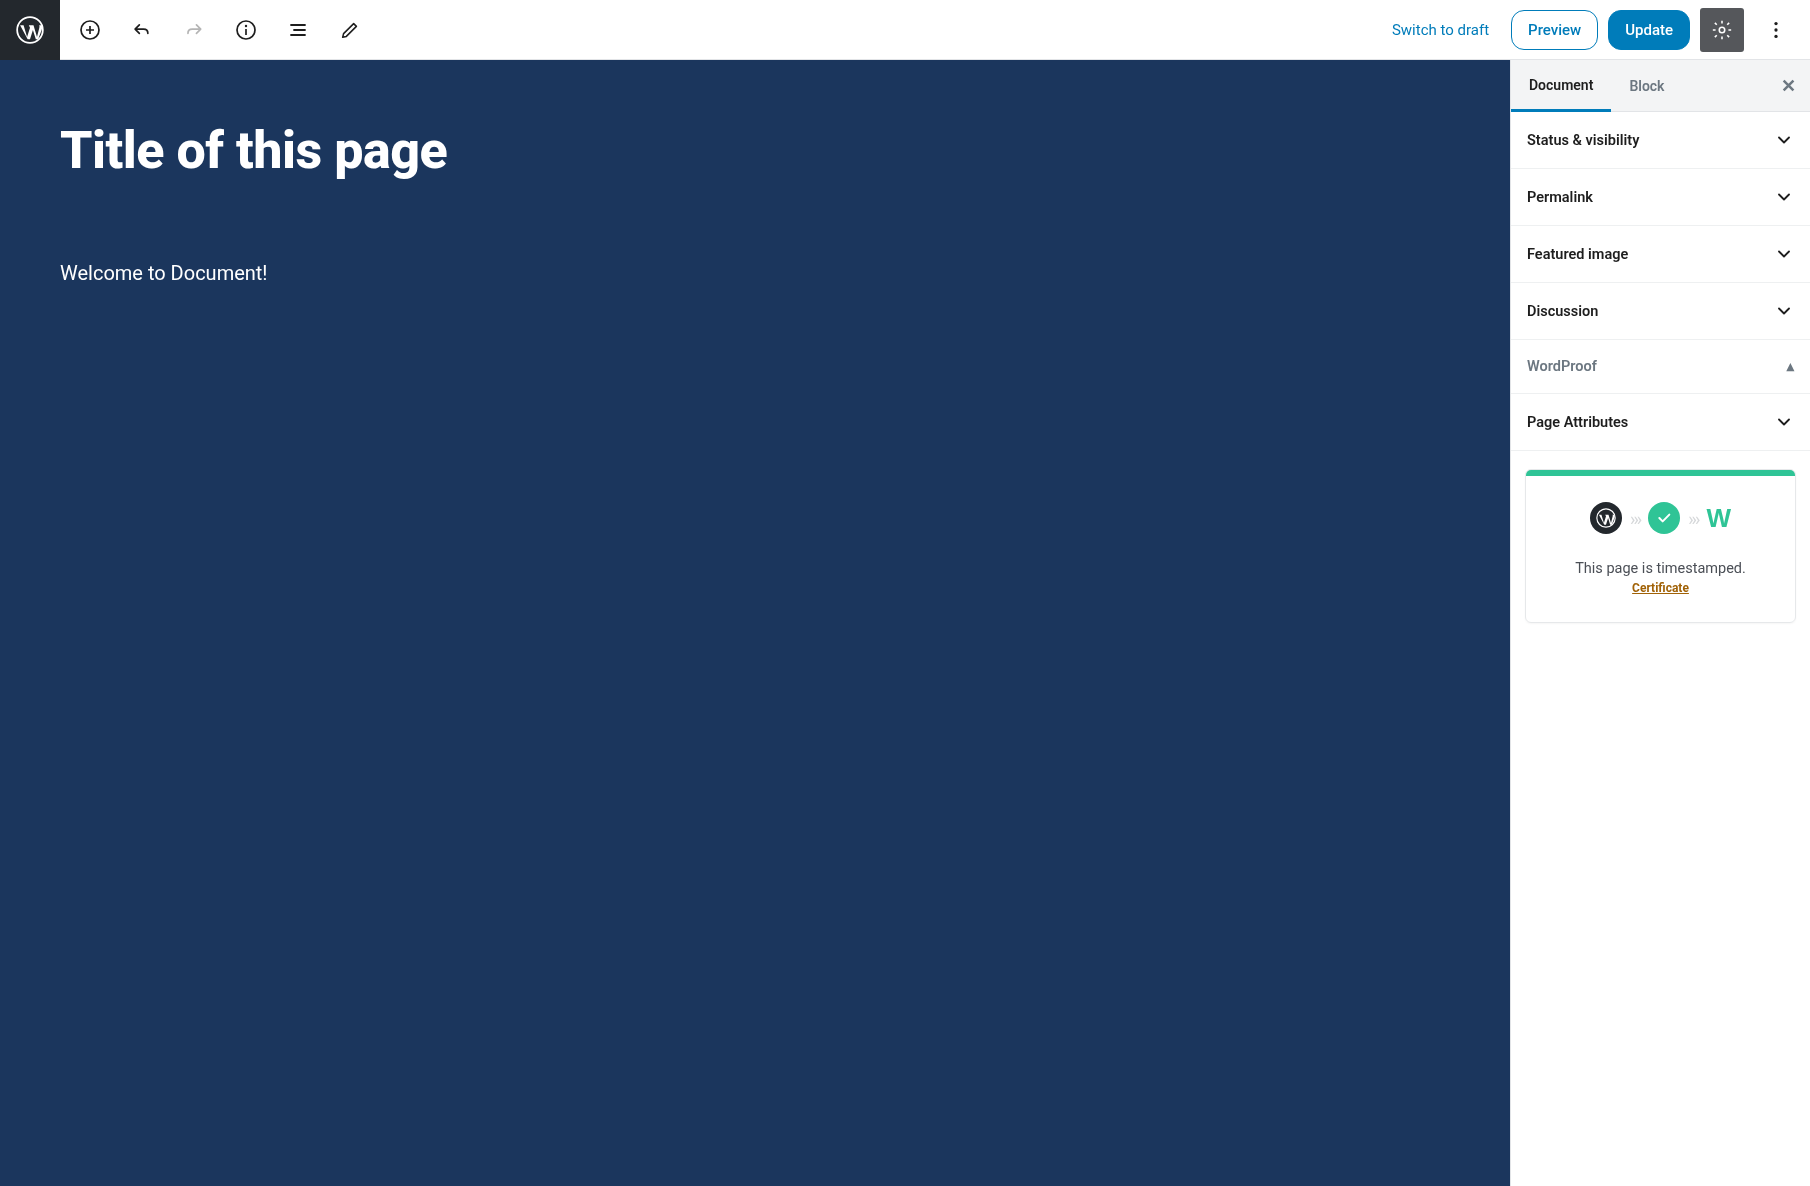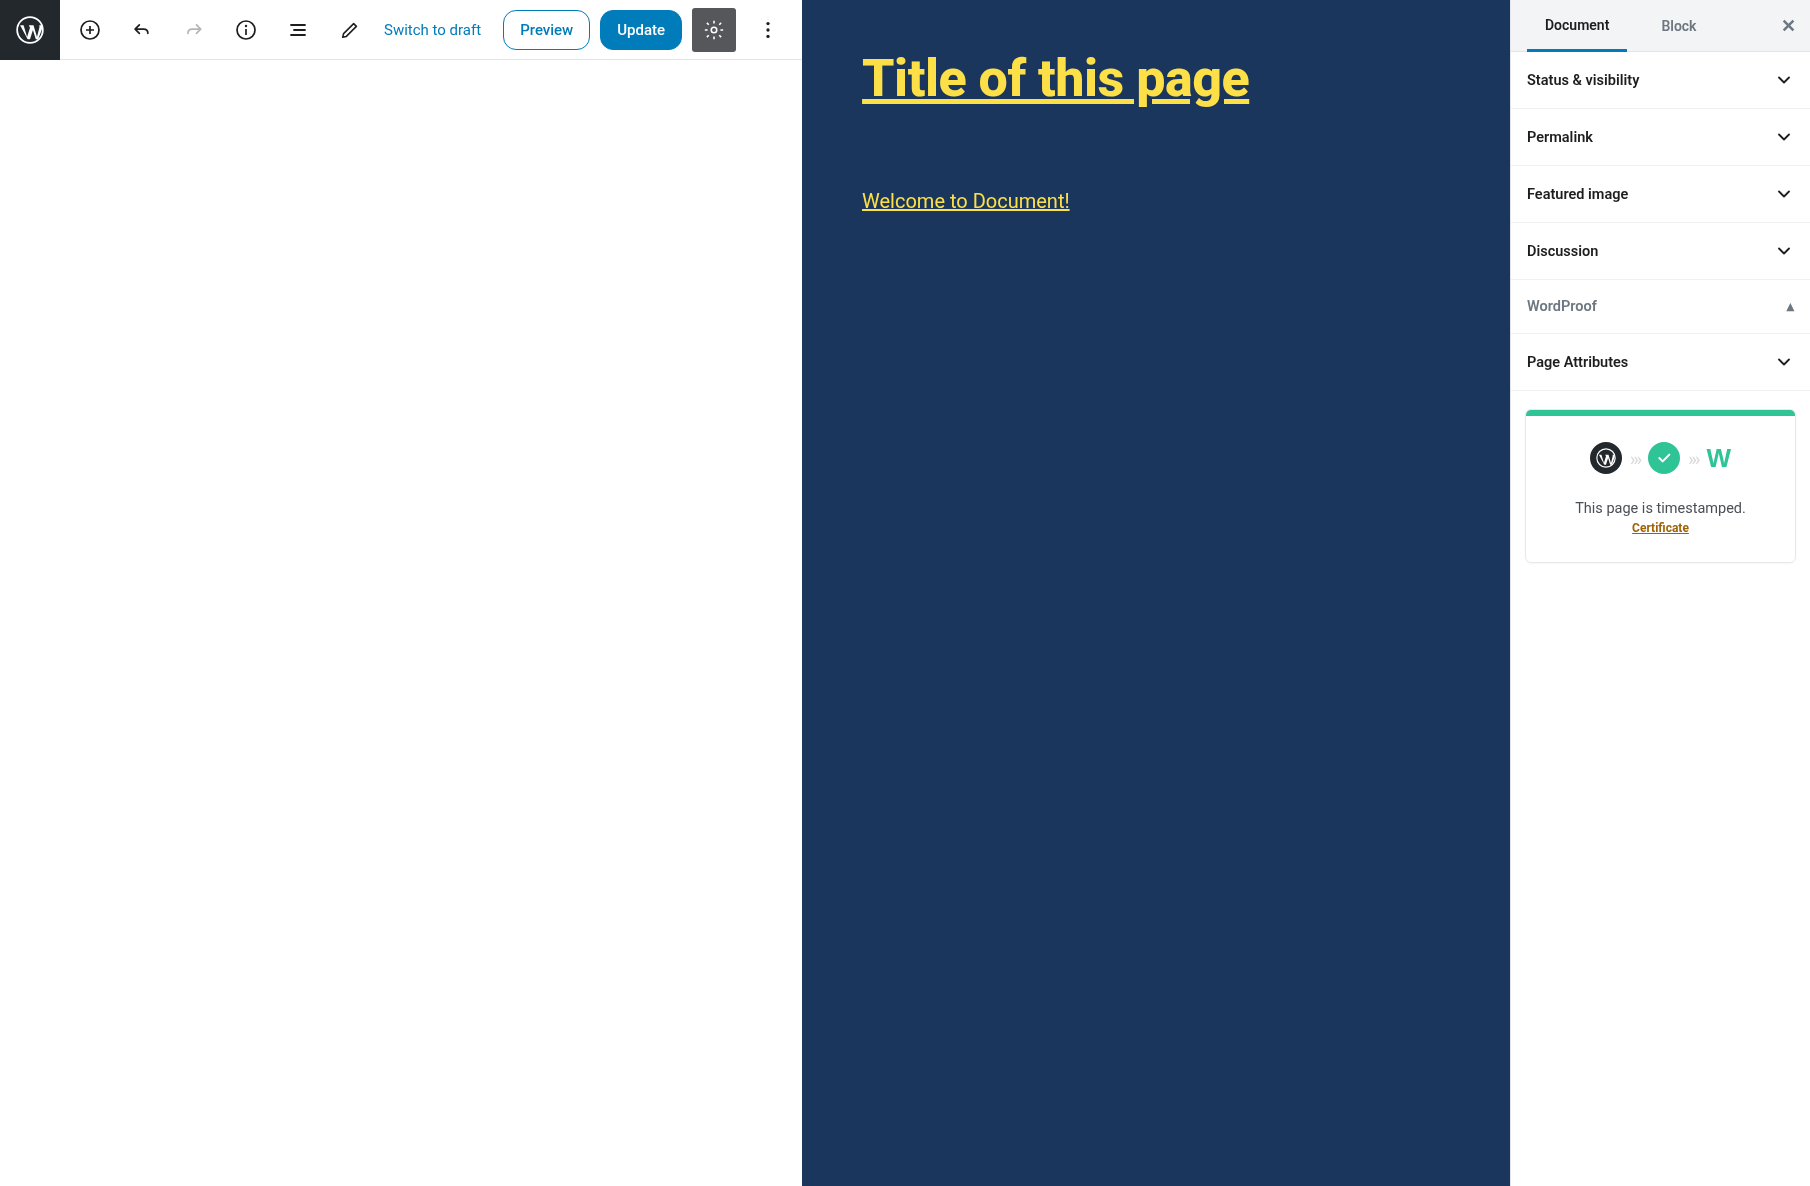--- a/index.html
+++ b/index.html
@@ -1,17 +1,17 @@
 <!DOCTYPE html>
 <html><head>
 <meta charset="utf-8">
 <style>
   * { box-sizing: border-box; margin: 0; padding: 0; }
   body { font-family: -apple-system, BlinkMacSystemFont, "Segoe UI", Roboto, sans-serif; overflow: hidden; }
-  .app { display: flex; flex-direction: row; height: 100vh; width: 100vw; }
+  .app { display: flex; flex-direction: column; height: 100vh; width: 100vw; }
 
   
   .toolbar {
     display: flex; align-items: center; justify-content: space-between;
     height: 60px; border-bottom: 1px solid #e2e4e7; background: #fff;
   }
   .toolbar-left { display: flex; align-items: center; height: 100%; }
   .wp-logo {
     width: 60px; height: 60px; display: flex; align-items: center; justify-content: center;
     background: #23282d; color: #fff;
@@ -33,37 +33,37 @@
     border-radius: 3px; cursor: pointer; color: #fff;
   }
   .more-btn {
     width: 44px; height: 44px; display: flex; align-items: center; justify-content: center;
     cursor: pointer; color: #1e1e1e;
   }
 
   
   .main { display: flex; flex: 1; overflow: hidden; }
   .editor {
-    flex: 1; background: #1b365d; color: #fde047; padding: 48px 60px; text-decoration: underline;
+    flex: 1; background: #1b365d; color: #ffffff; padding: 60px 60px;
   }
   .editor h1 { font-size: 52px; font-weight: 800; margin-bottom: 80px; letter-spacing: -0.5px; }
   .editor p { font-size: 20px; }
 
   
   .sidebar {
     width: 300px; background: #fff; border-left: 1px solid #e2e4e7; display: flex; flex-direction: column;
     overflow-y: auto;
   }
   .tabs {
     display: flex; align-items: center; background: #f3f4f5; height: 52px; position: relative;
     border-bottom: 1px solid #e2e4e7;
   }
   .tab {
     padding: 0 18px; height: 52px; display: flex; align-items: center; font-weight: 600;
-    color: #6c7781; cursor: pointer; font-size: 14px; margin-left: 16px;
+    color: #6c7781; cursor: pointer; font-size: 14px;
   }
   .tab.active { color: #1e1e1e; border-bottom: 3px solid #007cba; margin-bottom: -1px; }
   .tab-close {
     margin-left: auto; padding-right: 14px; color: #6c7781; cursor: pointer; font-size: 18px; font-weight: 600;
   }
   .panel-row {
     display: flex; align-items: center; justify-content: space-between;
     padding: 18px 16px; border-bottom: 1px solid #eef0f1; cursor: pointer;
     font-weight: 600; font-size: 14.5px; color: #1e1e1e;
   }

